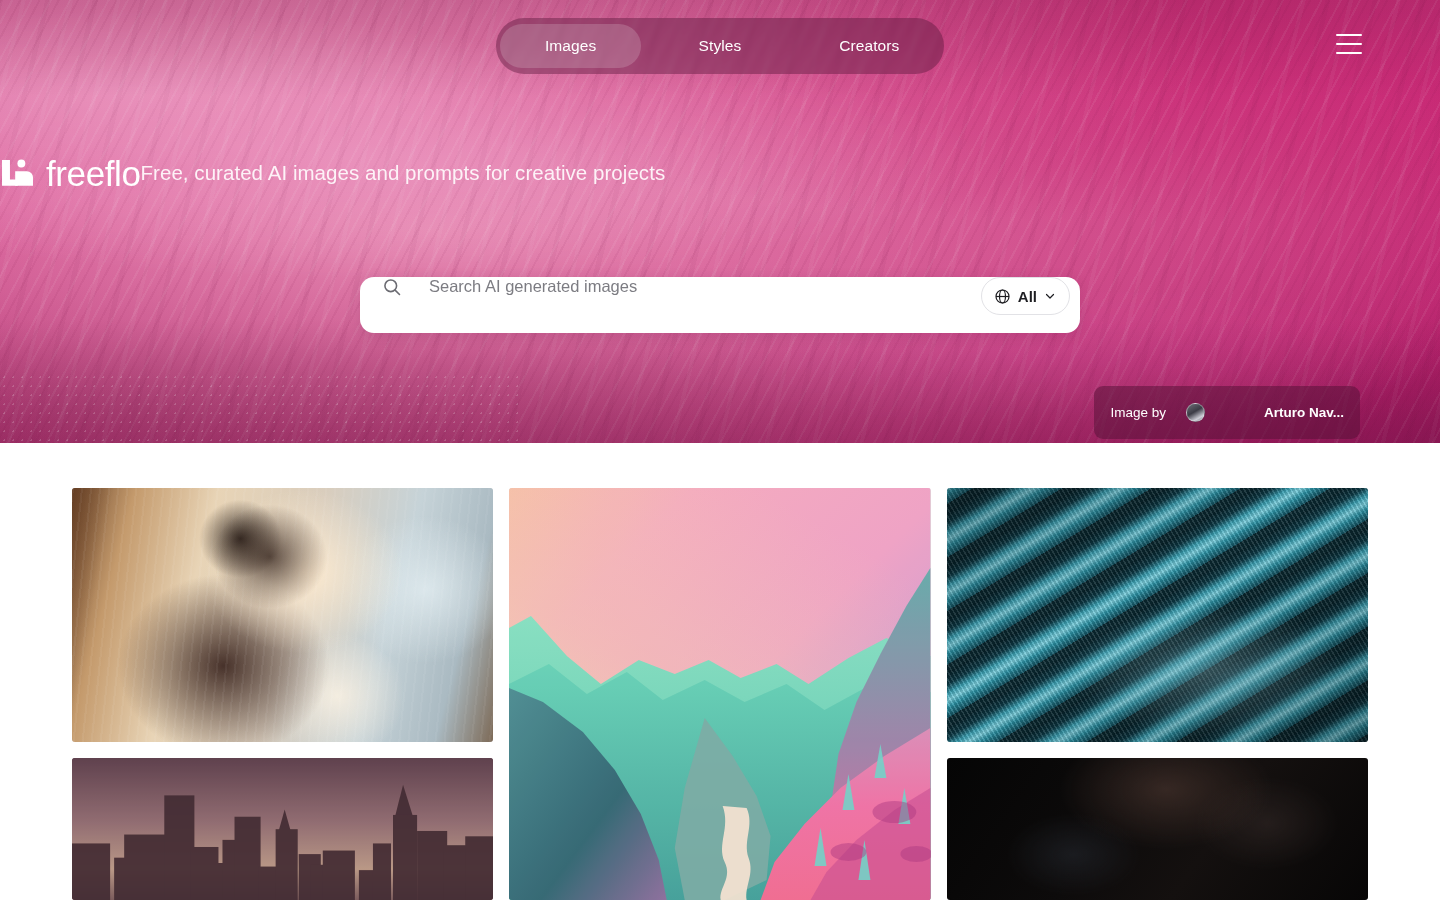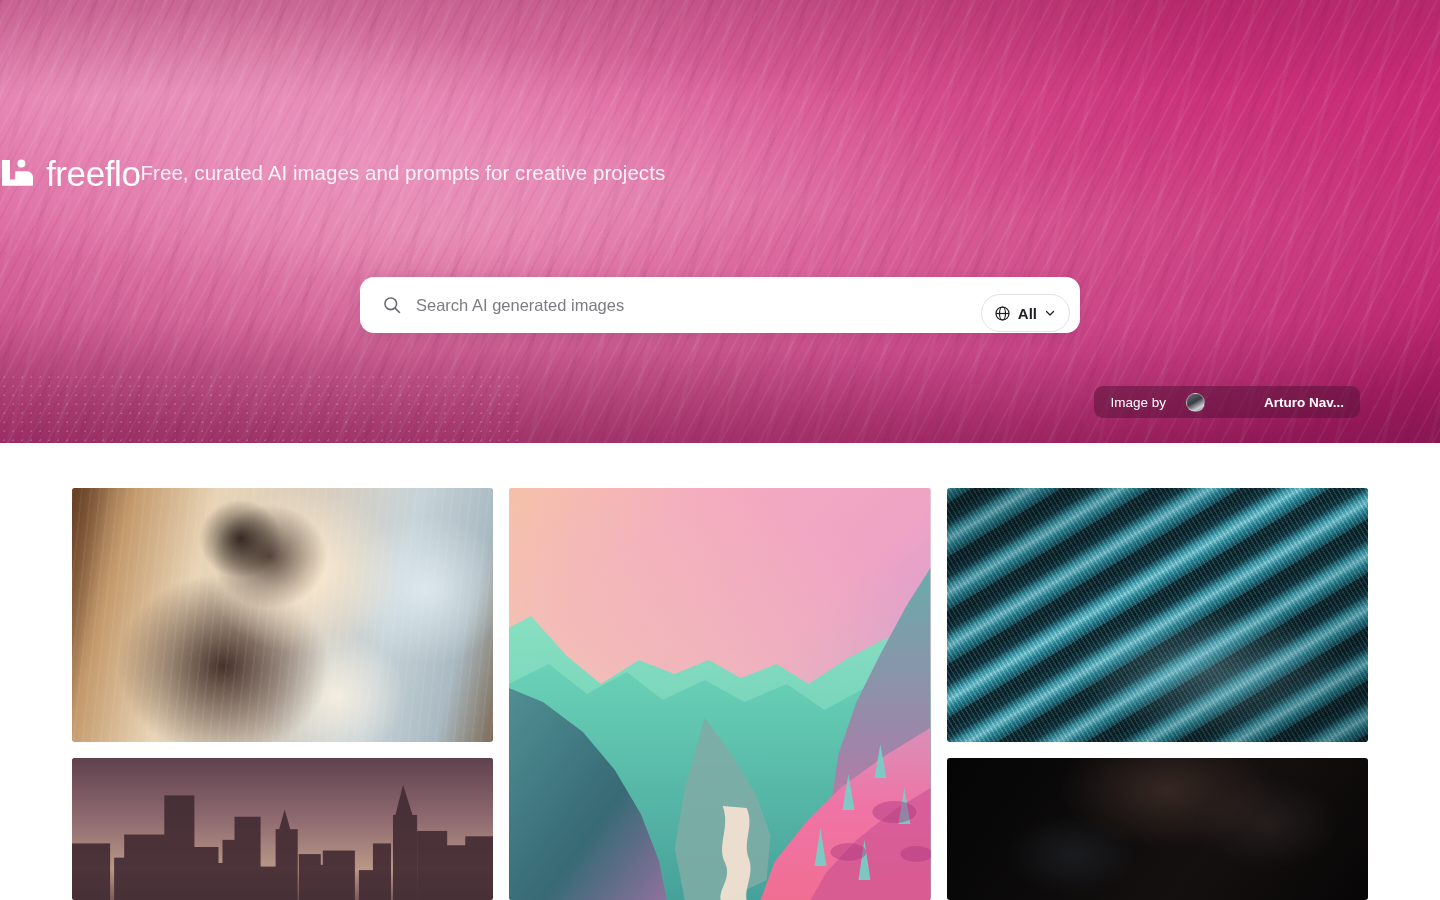--- a/index.html
+++ b/index.html
@@ -141,53 +141,53 @@
     font-size:20.5px;
     letter-spacing:.05px;
   }
 
   
   .searchbar{
     position:absolute; left:360px; top:277px;
     width:720px; height:56px;
     background:#ffffff;
     border-radius:14px;
-    display:flex; align-items:center;
+    display:flex; align-items:flex-start;
     padding:0 10px 0 22px;
     box-shadow:0 3px 14px rgba(70,10,45,.13);
     z-index:9;
+    gap:13px;
   }
   .search-icon{ width:20px; height:20px; flex:none; margin-right:14px; }
   .search-input{
     flex:1;
     border:none; outline:none;
     font-size:16.5px;
     color:#2a2a2a;
     font-family:"Liberation Sans", sans-serif;
     background:transparent;
   }
   .search-input::placeholder{ color:#7c7c82; }
   .scope-pill{
     display:flex; align-items:center; gap:7px;
     height:38px; padding:0 13px 0 12px;
     border:1px solid #e2e2e6;
     border-radius:19px;
     cursor:pointer;
     background:#fff;
     flex:none;
-    margin-top:16px;
   }
   .globe-icon{ width:17px; height:17px; display:block; }
   .scope-label{ font-size:15px; color:#1e1e22; font-weight:bold; }
   .chevron{ width:12px; height:12px; display:block; }
 
   
   .attrib{
     position:absolute; right:80px; top:386px;
-    height:32px;
+    height:53px;
     display:flex; align-items:center; gap:20px;
     padding:0 16px 0 16px;
     border-radius:9px;
     background:rgba(86,18,56,.52);
     color:#ffffff;
     font-size:13.5px;
     z-index:9;
     cursor:pointer;
     justify-content:center;
   }
@@ -290,20 +290,38 @@
 <body>
 
 <section class="hero">
   <div class="hero-bg"></div>
   <div class="hero-strokes"></div>
   <div class="hero-strokes2"></div>
   <div class="hero-wash"></div>
   <div class="hero-vignette"></div>
   <div class="hero-dots"></div>
 
+  <div class="topbar">
+    <div class="nav-pill">
+      <button class="nav-tab active">
+          <span>Images</span>
+        </button>
+      <button class="nav-tab">
+          <span>Styles</span>
+        </button>
+      <button class="nav-tab">
+          <span>Creators</span>
+        </button>
+    </div>
+    <div class="hamburger">
+      <span></span>
+      <span></span>
+      <span></span>
+    </div>
+  </div>
 
   <div class="hero-center">
     <div class="brand">
       <svg class="brand-mark" viewBox="0 0 36 31" aria-hidden="true">
         <path d="M2 2 h8.2 v20.2 h8.0 v6.6 H2 Z" fill="#ffffff"></path>
         <circle cx="22.0" cy="5.6" r="4.1" fill="#ffffff"></circle>
         <path d="M15.6 13.6 h12.0 a6.4 6.4 0 0 1 6.4 6.4 v8.8 h-18.4 Z" fill="#ffffff"></path>
       </svg>
       <span class="brand-name">freeflo</span>
     </div>

